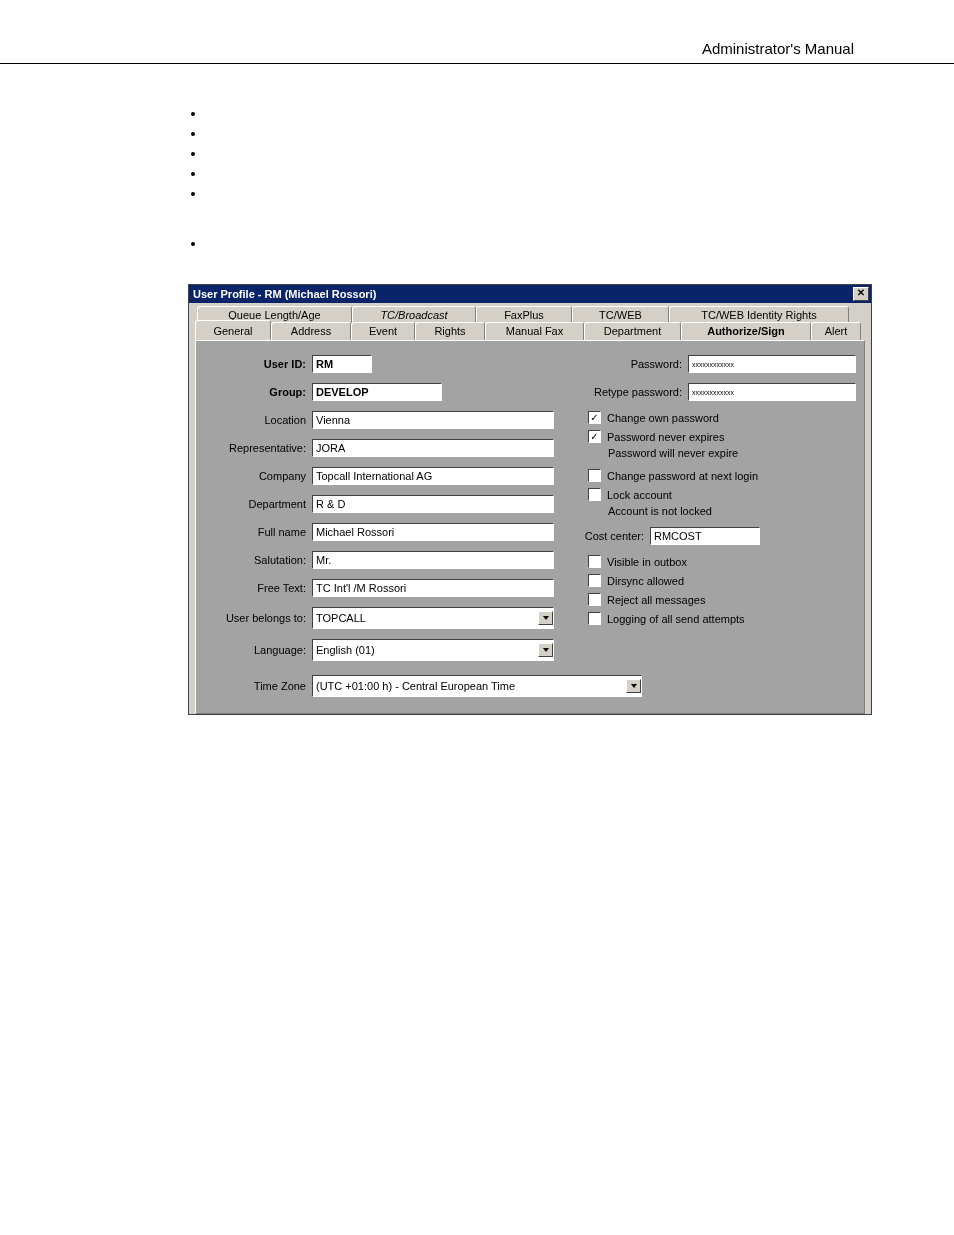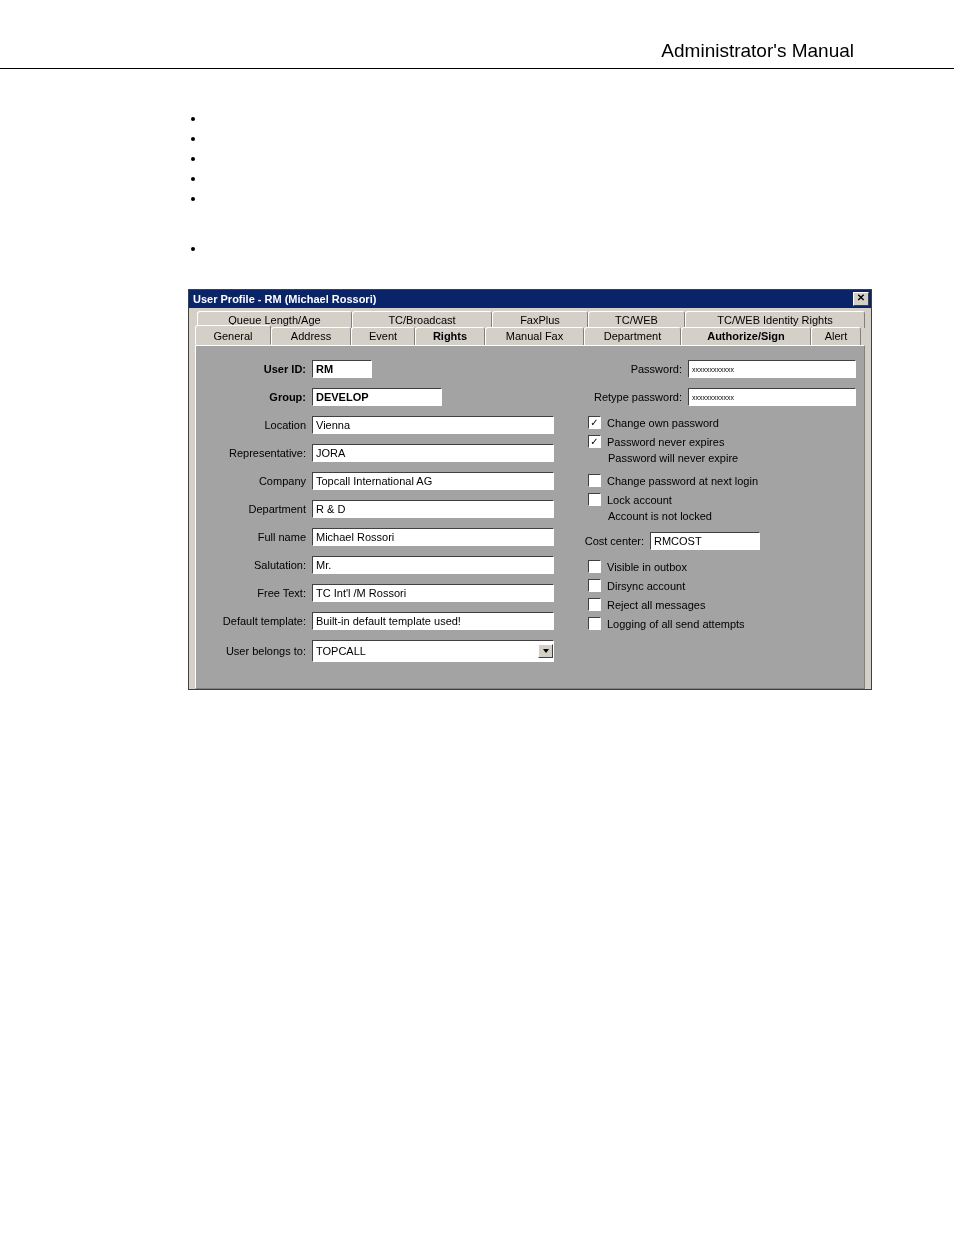--- a/index.html
+++ b/index.html
@@ -11,21 +11,21 @@
     color: #000;
     width: 954px;
   }
   .page-header {
     border-bottom: 1px solid #000;
     padding: 40px 100px 6px;
     display: flex;
     justify-content: flex-end;
   }
   .page-header span {
-    font-size: 19px;
+    font-size: 15px;
   }
   .bullets {
     padding: 40px 0 0 190px;
     line-height: 20px;
     font-size: 13px;
   }
   .bullets ul { margin: 0 0 30px 0; padding-left: 16px; }
   .bullets li { margin: 0; }
 
   .dialog {
@@ -233,30 +233,30 @@
 
 <div class="dialog">
   <div class="titlebar">
     <span>User Profile - RM (Michael Rossori)</span>
     <span class="close-btn">✕</span>
   </div>
 
   <div class="tabs">
     <div class="tab-row top" id="tab-row1">
         <div class="tab" style="width: 155px; text-align: center;">Queue Length/Age</div>
-        <div class="tab" style="width: 140px;">TC/Broadcast</div>
+        <div class="tab" style="width: 124px; font-style: italic;">TC/Broadcast</div>
         <div class="tab" style="width: 96px;">FaxPlus</div>
         <div class="tab" style="width: 97px;">TC/WEB</div>
         <div class="tab" style="width: 180px;">TC/WEB Identity Rights</div>
       </div>
     <div class="tab-row" id="tab-row2">
         <div class="tab active" style="width: 76px;">General</div>
         <div class="tab" style="width: 80px;">Address</div>
         <div class="tab" style="width: 64px;">Event</div>
-        <div class="tab" style="width: 70px; font-weight: bold;">Rights</div>
+        <div class="tab" style="width: 70px;">Rights</div>
         <div class="tab" style="width: 99px;">Manual Fax</div>
         <div class="tab" style="width: 97px;">Department</div>
         <div class="tab" style="width: 130px; font-weight: bold;">Authorize/Sign</div>
         <div class="tab" style="width: 50px;">Alert</div>
       </div>
   </div>
 
   <div class="tab-panel">
     <div class="two-col">
       <div class="left-col">
@@ -288,34 +288,39 @@
           <span class="fl">Full name</span>
           <input class="txt" value="Michael Rossori" style="">
         </div>
         <div class="field-row">
           <span class="fl">Salutation:</span>
           <input class="txt" value="Mr." style="">
         </div>
         <div class="field-row">
           <span class="fl">Free Text:</span>
           <input class="txt" value="TC Int'l /M Rossori" style="">
-        </div>
-        <div class="field-row">
-          <span class="fl">Default template:</span>
-          <input class="txt" value="Built-in default template used!" style="">
         </div>
         <div class="field-row">
           <span class="fl">User belongs to:</span>
           <div class="combo">
             <span class="combo-text">TOPCALL</span>
             <span class="combo-btn">
                 <span class="arrow-down"></span>
               </span>
           </div>
         </div>
+        <div class="field-row">
+          <span class="fl">Language:</span>
+          <div class="combo">
+            <span class="combo-text">English (01)</span>
+            <span class="combo-btn">
+                <span class="arrow-down"></span>
+              </span>
+          </div>
+        </div>
       </div>
 
       <div class="right-col">
         <div class="pw-row">
           <span class="lbl">Password:</span>
           <input class="txt" style="font-size: 7px;" value="xxxxxxxxxxxx">
         </div>
         <div class="pw-row">
           <span class="lbl">Retype password:</span>
           <input class="txt" style="font-size: 7px;" value="xxxxxxxxxxxx">
@@ -344,28 +349,37 @@
           <span class="lbl">Cost center:</span>
           <input class="txt" value="RMCOST" style="">
         </div>
 
         <div class="check-row">
           <span class="chk"></span>
           <span>Visible in outbox</span>
         </div>
         <div class="check-row">
           <span class="chk"></span>
-          <span>Dirsync account</span>
+          <span>Dirsync allowed</span>
         </div>
         <div class="check-row">
           <span class="chk"></span>
           <span>Reject all messages</span>
         </div>
         <div class="check-row">
           <span class="chk"></span>
           <span>Logging of all send attempts</span>
         </div>
       </div>
     </div>
 
+    <div class="tz-row">
+      <span class="fl">Time Zone</span>
+      <div class="combo">
+        <span class="combo-text">(UTC +01:00 h) - Central European Time</span>
+        <span class="combo-btn">
+            <span class="arrow-down"></span>
+          </span>
+      </div>
+    </div>
   </div>
 
 </div>
 
 </body></html>

